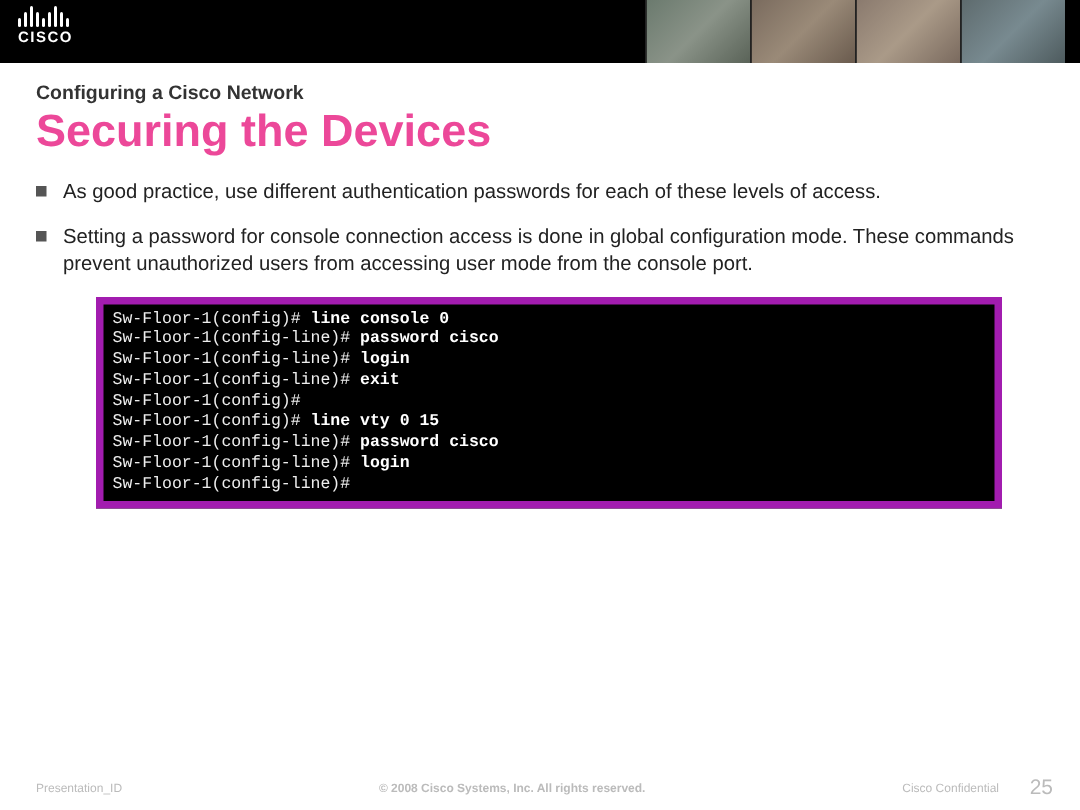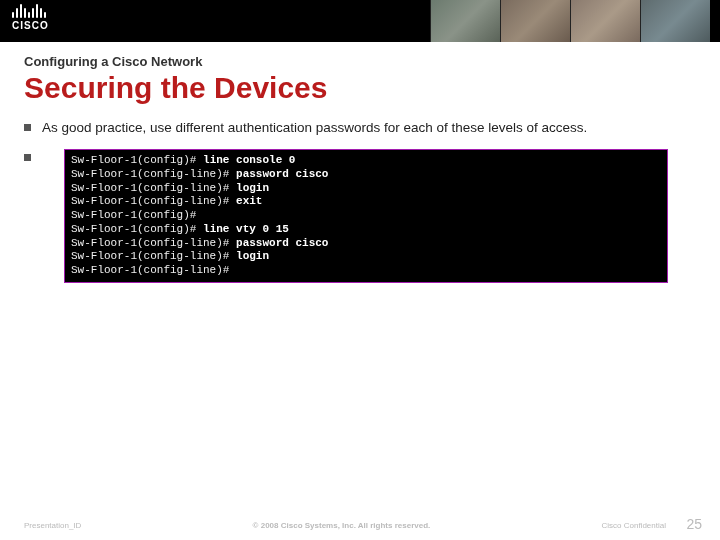--- a/index.html
+++ b/index.html
@@ -69,21 +69,21 @@
     }
     .eyebrow {
       font-size: 13px;
       font-weight: bold;
       color: #333;
       margin-bottom: 2px;
     }
     .title {
       font-size: 30px;
       font-weight: bold;
-      color: #b91c1c;
+      color: #ec4899;
       margin-bottom: 14px;
     }
     ul.main { list-style: none; }
     ul.main > li {
       position: relative;
       padding-left: 18px;
       font-size: 13.5px;
       color: #222;
       margin-bottom: 12px;
       line-height: 1.35;
@@ -108,21 +108,21 @@
     }
     ul.sub > li::before {
       content: "•";
       position: absolute;
       left: 0;
       top: 0;
       font-weight: normal;
     }
     .terminal {
       margin: 8px 40px 0 40px;
-      border: 1px solid #a21caf;
+      border: 5px solid #a21caf;
       background: #000;
       color: #eee;
       font-family: "Courier New", monospace;
       font-size: 11px;
       line-height: 1.25;
       padding: 4px 6px;
       white-space: pre;
     }
     .terminal b { color:#fff; font-weight: bold; }
     .footer {
@@ -174,20 +174,21 @@
 
 <div class="content">
   <div class="eyebrow">Configuring a Cisco Network</div>
   <div class="title">Securing the Devices</div>
 
   <ul class="main">
     <li>
       <span>As good practice, use different authentication passwords for each of these levels of access.</span>
     </li>
     <li>
+      <span>Setting a password for console connection access is done in global configuration mode. These commands prevent unauthorized users from accessing user mode from the console port.</span>
     </li>
   </ul>
 
   <div class="terminal" id="terminal">Sw-Floor-1(config)# <b>line console 0</b>
 Sw-Floor-1(config-line)# <b>password cisco</b>
 Sw-Floor-1(config-line)# <b>login</b>
 Sw-Floor-1(config-line)# <b>exit</b>
 Sw-Floor-1(config)#
 Sw-Floor-1(config)# <b>line vty 0 15</b>
 Sw-Floor-1(config-line)# <b>password cisco</b>

